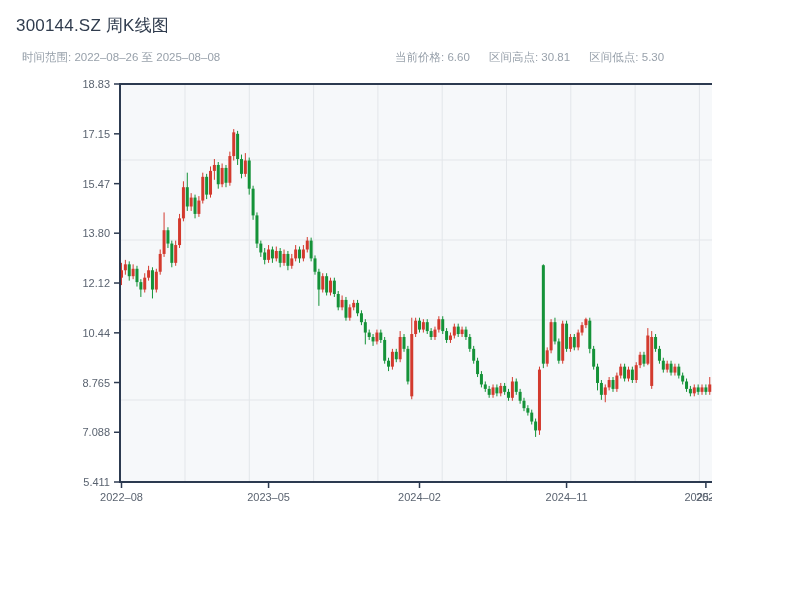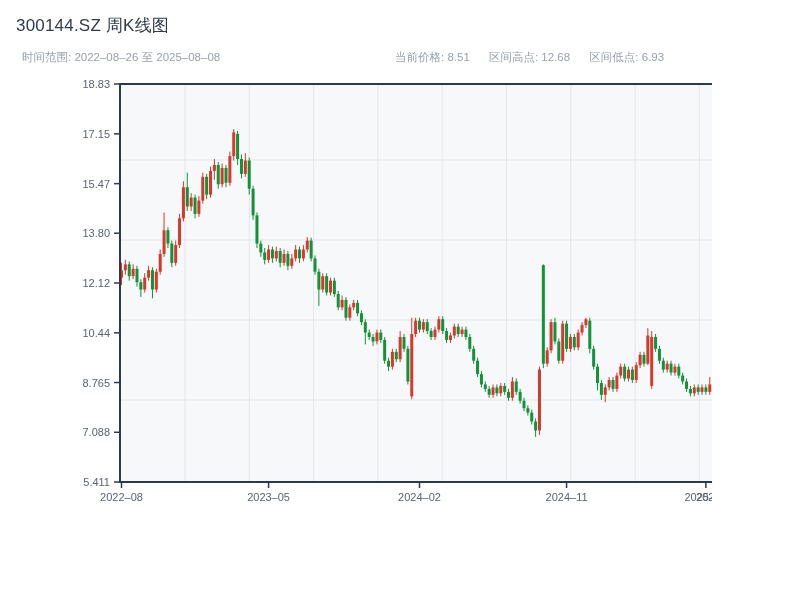--- a/index.html
+++ b/index.html
@@ -12,23 +12,23 @@
   .stats-row span{margin-right:16px;}
   svg{position:absolute;left:0;top:0;}
 </style>
 </head>
 <body>
 
 <div class="page">
   <div class="chart-title">300144.SZ 周K线图</div>
   <div class="sub-row">时间范围: 2022–08–26 至 2025–08–08</div>
   <div class="stats-row">
-    <span>当前价格: 8.51</span>
-    <span>区间高点: 12.68</span>
-    <span>区间低点: 6.93</span>
+    <span>当前价格: 6.60</span>
+    <span>区间高点: 30.81</span>
+    <span>区间低点: 5.30</span>
   </div>
   <svg width="800" height="600" viewBox="0 0 800 600">
       <rect x="120" y="84" width="602" height="398" fill="#f6f8fa"></rect>
       <g stroke="#e3e6ea" stroke-width="1">
         <line x1="185" y1="84" x2="185" y2="482"></line>
         <line x1="249.3" y1="84" x2="249.3" y2="482"></line>
         <line x1="313.6" y1="84" x2="313.6" y2="482"></line>
         <line x1="377.90000000000003" y1="84" x2="377.90000000000003" y2="482"></line>
         <line x1="442.20000000000005" y1="84" x2="442.20000000000005" y2="482"></line>
         <line x1="506.50000000000006" y1="84" x2="506.50000000000006" y2="482"></line>

